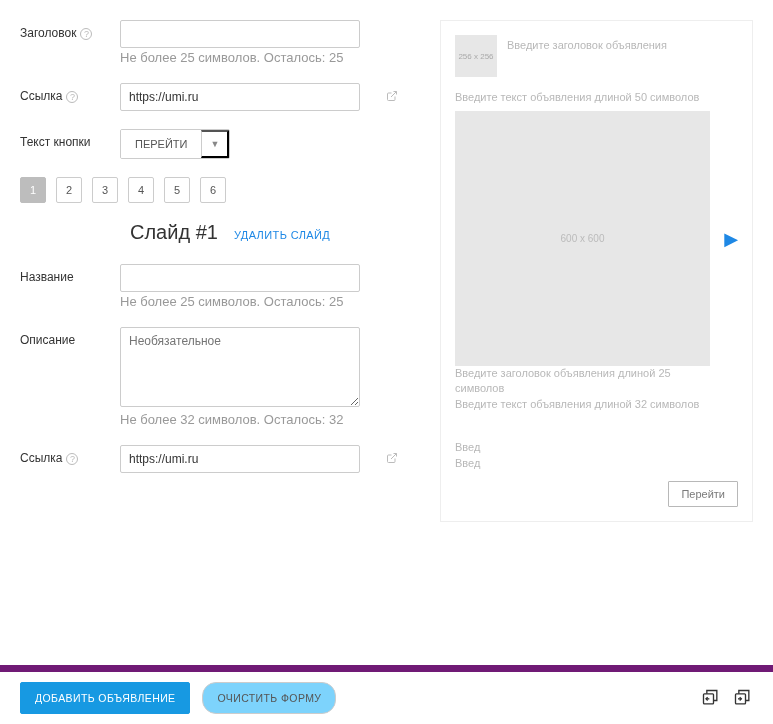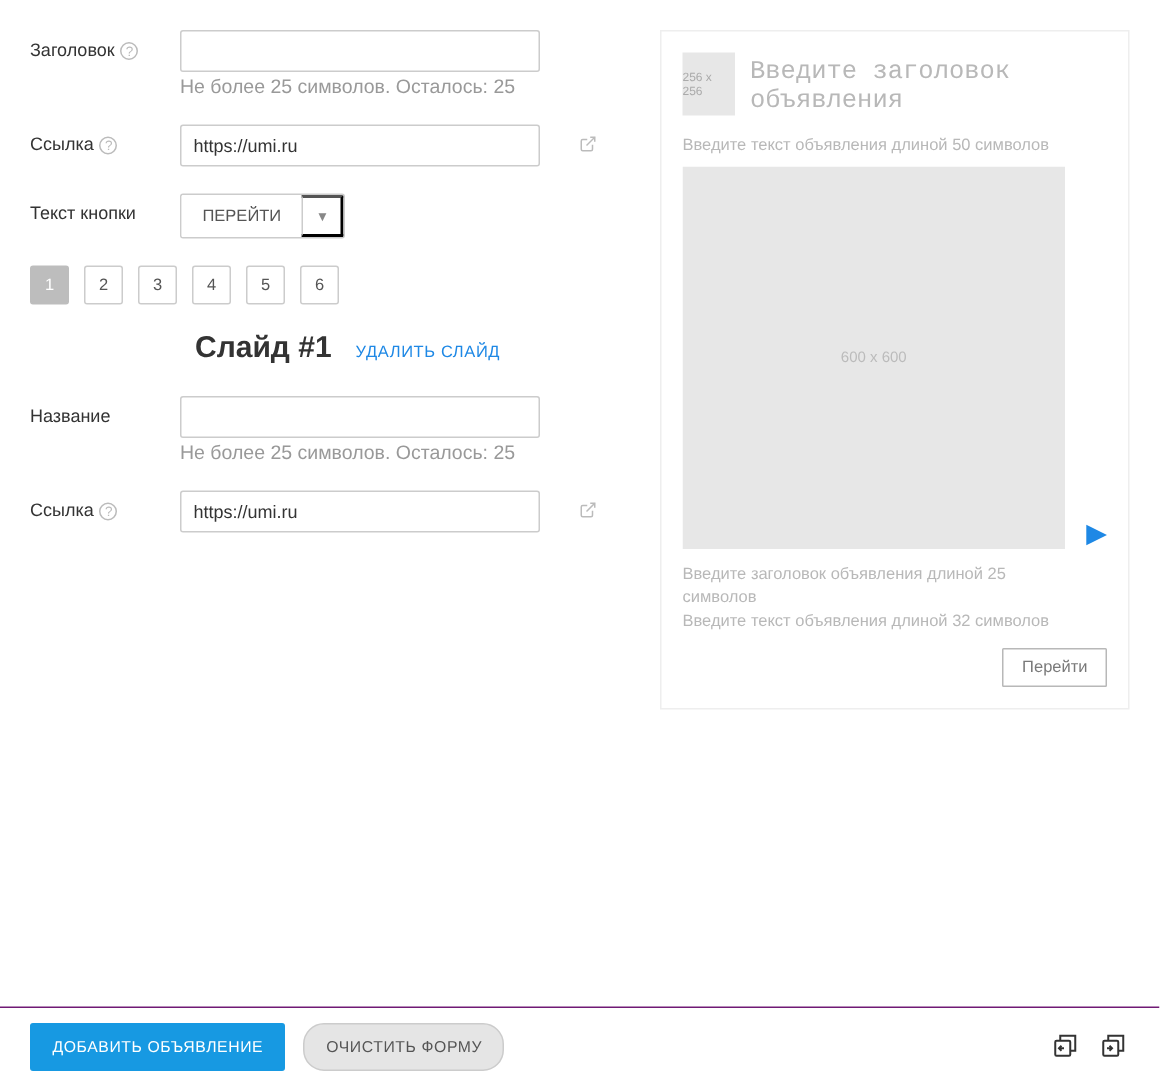--- a/index.html
+++ b/index.html
@@ -115,21 +115,21 @@
   }
 
   .slide-heading-row {
     display: flex;
     align-items: baseline;
     gap: 16px;
     margin: 0 0 20px 110px;
   }
   .slide-heading {
     font-size: 20px;
-    font-weight: 700;
+    font-weight: 400;
     color: #333;
   }
   .slide-delete {
     font-size: 11px;
     color: #1E88E5;
     cursor: pointer;
     letter-spacing: 0.4px;
   }
 
   
@@ -143,27 +143,27 @@
   .prev-header { display: flex; gap: 10px; margin-bottom: 14px; }
   .thumb-256 {
     width: 42px; height: 42px;
     background: #e7e7e7;
     display: flex;
     align-items: center;
     justify-content: center;
     font-size: 8px;
     color: #aaa;
   }
-  .prev-title { color: #b8b8b8; font-size: 17px; padding-top: 4px; font-family: Liberation Mono, monospace; }
+  .prev-title { color: #b8b8b8; font-size: 11px; padding-top: 4px; }
   .prev-desc { color: #b8b8b8; font-size: 11px; margin-bottom: 8px; }
 
   .carousel {
     display: flex;
     gap: 10px;
-    align-items: flex-end;
+    align-items: center;
     width: 100%;
   }
   .slide-big {
     width: 255px;
     flex-shrink: 0;
     background: #e7e7e7;
     height: 255px;
     display: flex;
     align-items: center;
     justify-content: center;
@@ -171,58 +171,58 @@
     font-size: 10px;
   }
   .carousel-arrow {
     color: #1E88E5;
     font-size: 18px;
     cursor: pointer;
     flex-shrink: 0;
   }
   .carousel-overflow { overflow: hidden; flex: 1; display: flex; gap: 10px; align-items: flex-start; }
 
-  .cap-row { display: flex; gap: 28px; margin-top: 10px; overflow: hidden; white-space: nowrap; }
+  .cap-row { display: flex; gap: 28px; margin-top: 0; overflow: hidden; white-space: nowrap; flex-direction: column; }
   .cap-row .cap { width: 255px; flex-shrink: 0; color: #b8b8b8; font-size: 11px; line-height: 1.4; white-space: normal; }
   .cap-partial { flex-shrink: 0; color: #b8b8b8; font-size: 11px; line-height: 1.4; white-space: normal; }
   .prev-btn {
     border: 1px solid #b8b8b8;
     padding: 6px 12px;
     font-size: 11px;
     color: #7a7a7a;
     float: right;
     margin-top: 10px;
     background: #fff;
     cursor: pointer;
     border-radius: 1px;
   }
 
   
   .footer {
     position: absolute;
     bottom: 0; left: 0; right: 0;
-    border-top: 1px solid #701a75;
+    border-top: 7px solid #701a75;
     padding: 10px 20px;
     display: flex;
     align-items: center;
     gap: 12px;
     background: #fff;
   }
   .btn-primary {
     background: #1799e2;
     border: 1px solid #1799e2;
     color: #fff;
     padding: 9px 14px;
     font-size: 10.5px;
     border-radius: 2px;
     cursor: pointer;
     letter-spacing: 0.4px;
   }
   .btn-secondary {
-    background: #e5e5e5;
+    background: #7dd3fc;
     border: 1px solid #ccc;
     color: #555;
     padding: 9px 14px;
     font-size: 10.5px;
     border-radius: 14px;
     cursor: pointer;
     letter-spacing: 0.4px;
   }
   .spacer { flex: 1; }
   .tool-icon {
@@ -293,20 +293,27 @@
     </div>
 
     <div class="form-row">
       <div class="form-label">Название</div>
       <div class="form-control-wrap">
         <input type="text" style="">
         <div class="hint">Не более 25 символов. Осталось: 25</div>
       </div>
     </div>
 
+    <div class="form-row">
+      <div class="form-label">Описание</div>
+      <div class="form-control-wrap">
+        <textarea placeholder="Необязательное" style=""></textarea>
+        <div class="hint">Не более 32 символов. Осталось: 32</div>
+      </div>
+    </div>
 
     <div class="form-row">
       <div class="form-label">
         <span>Ссылка</span><span class="help-icon">?</span>
       </div>
       <div class="form-control-wrap link-row-wrap">
         <input type="text" value="https://umi.ru" style="">
         <span class="ext-icon">
           <svg width="12" height="12" viewBox="0 0 24 24" fill="none" stroke="currentColor" stroke-width="2">
               <path d="M18 13v6a2 2 0 0 1-2 2H5a2 2 0 0 1-2-2V8a2 2 0 0 1 2-2h6"></path>

